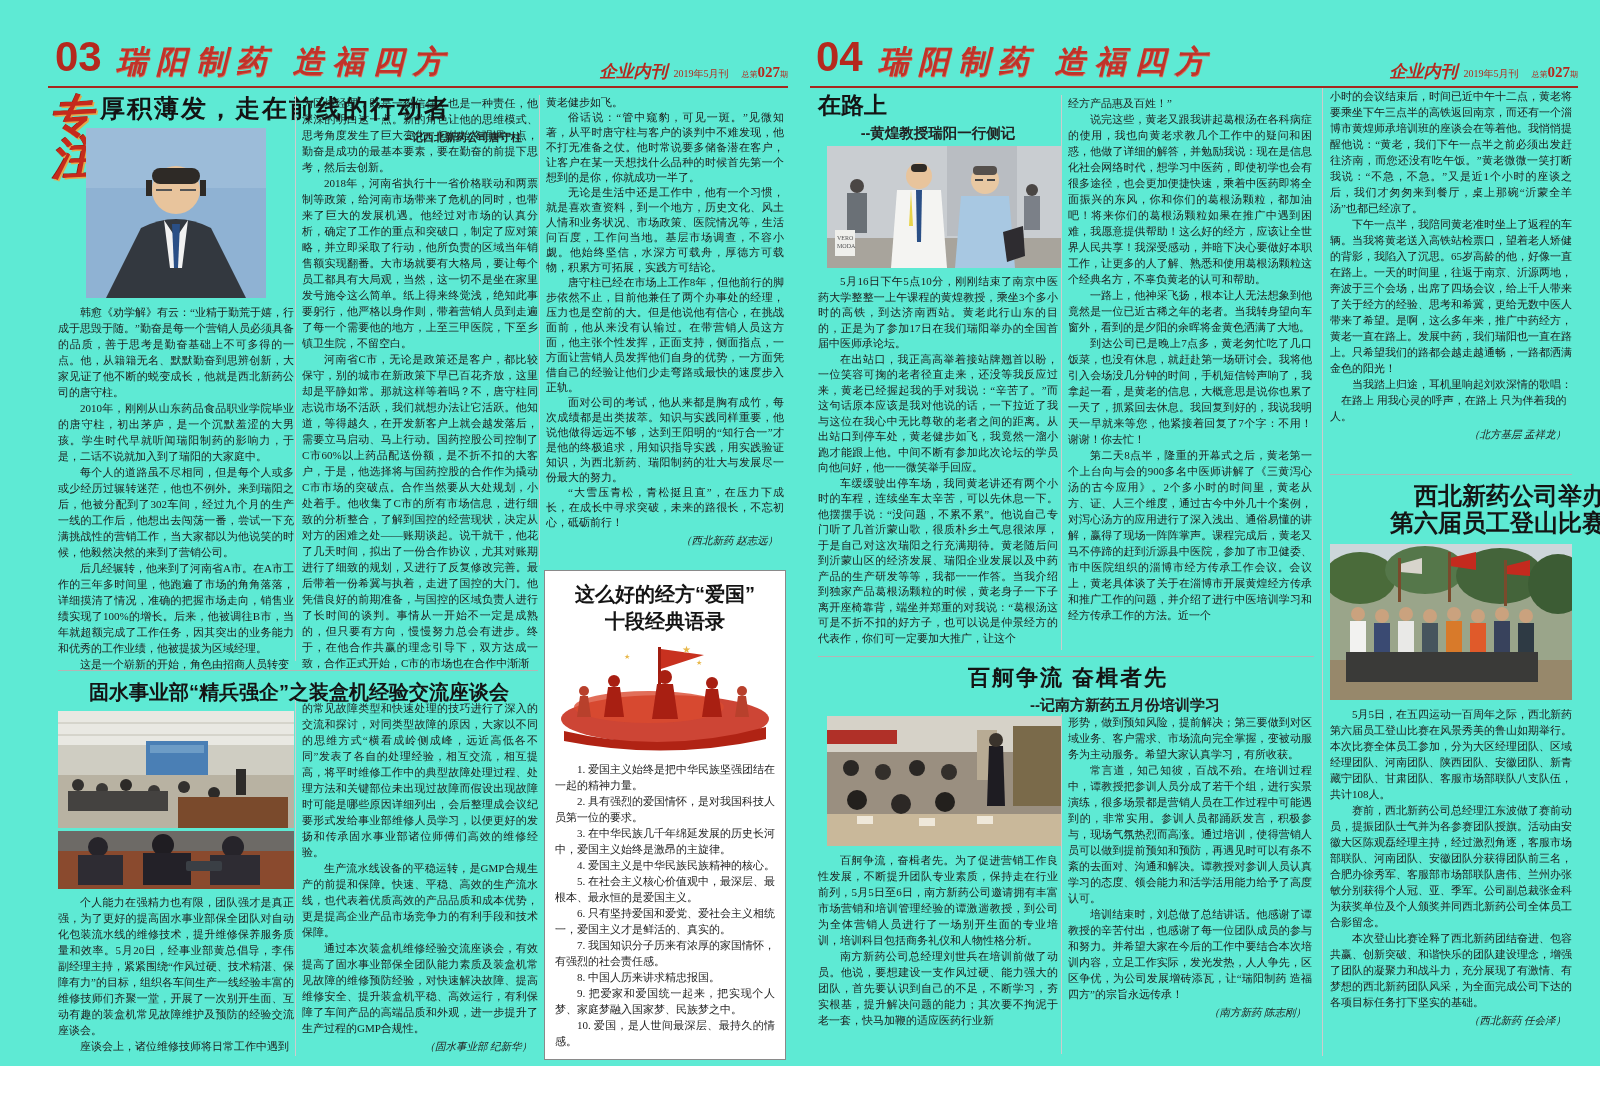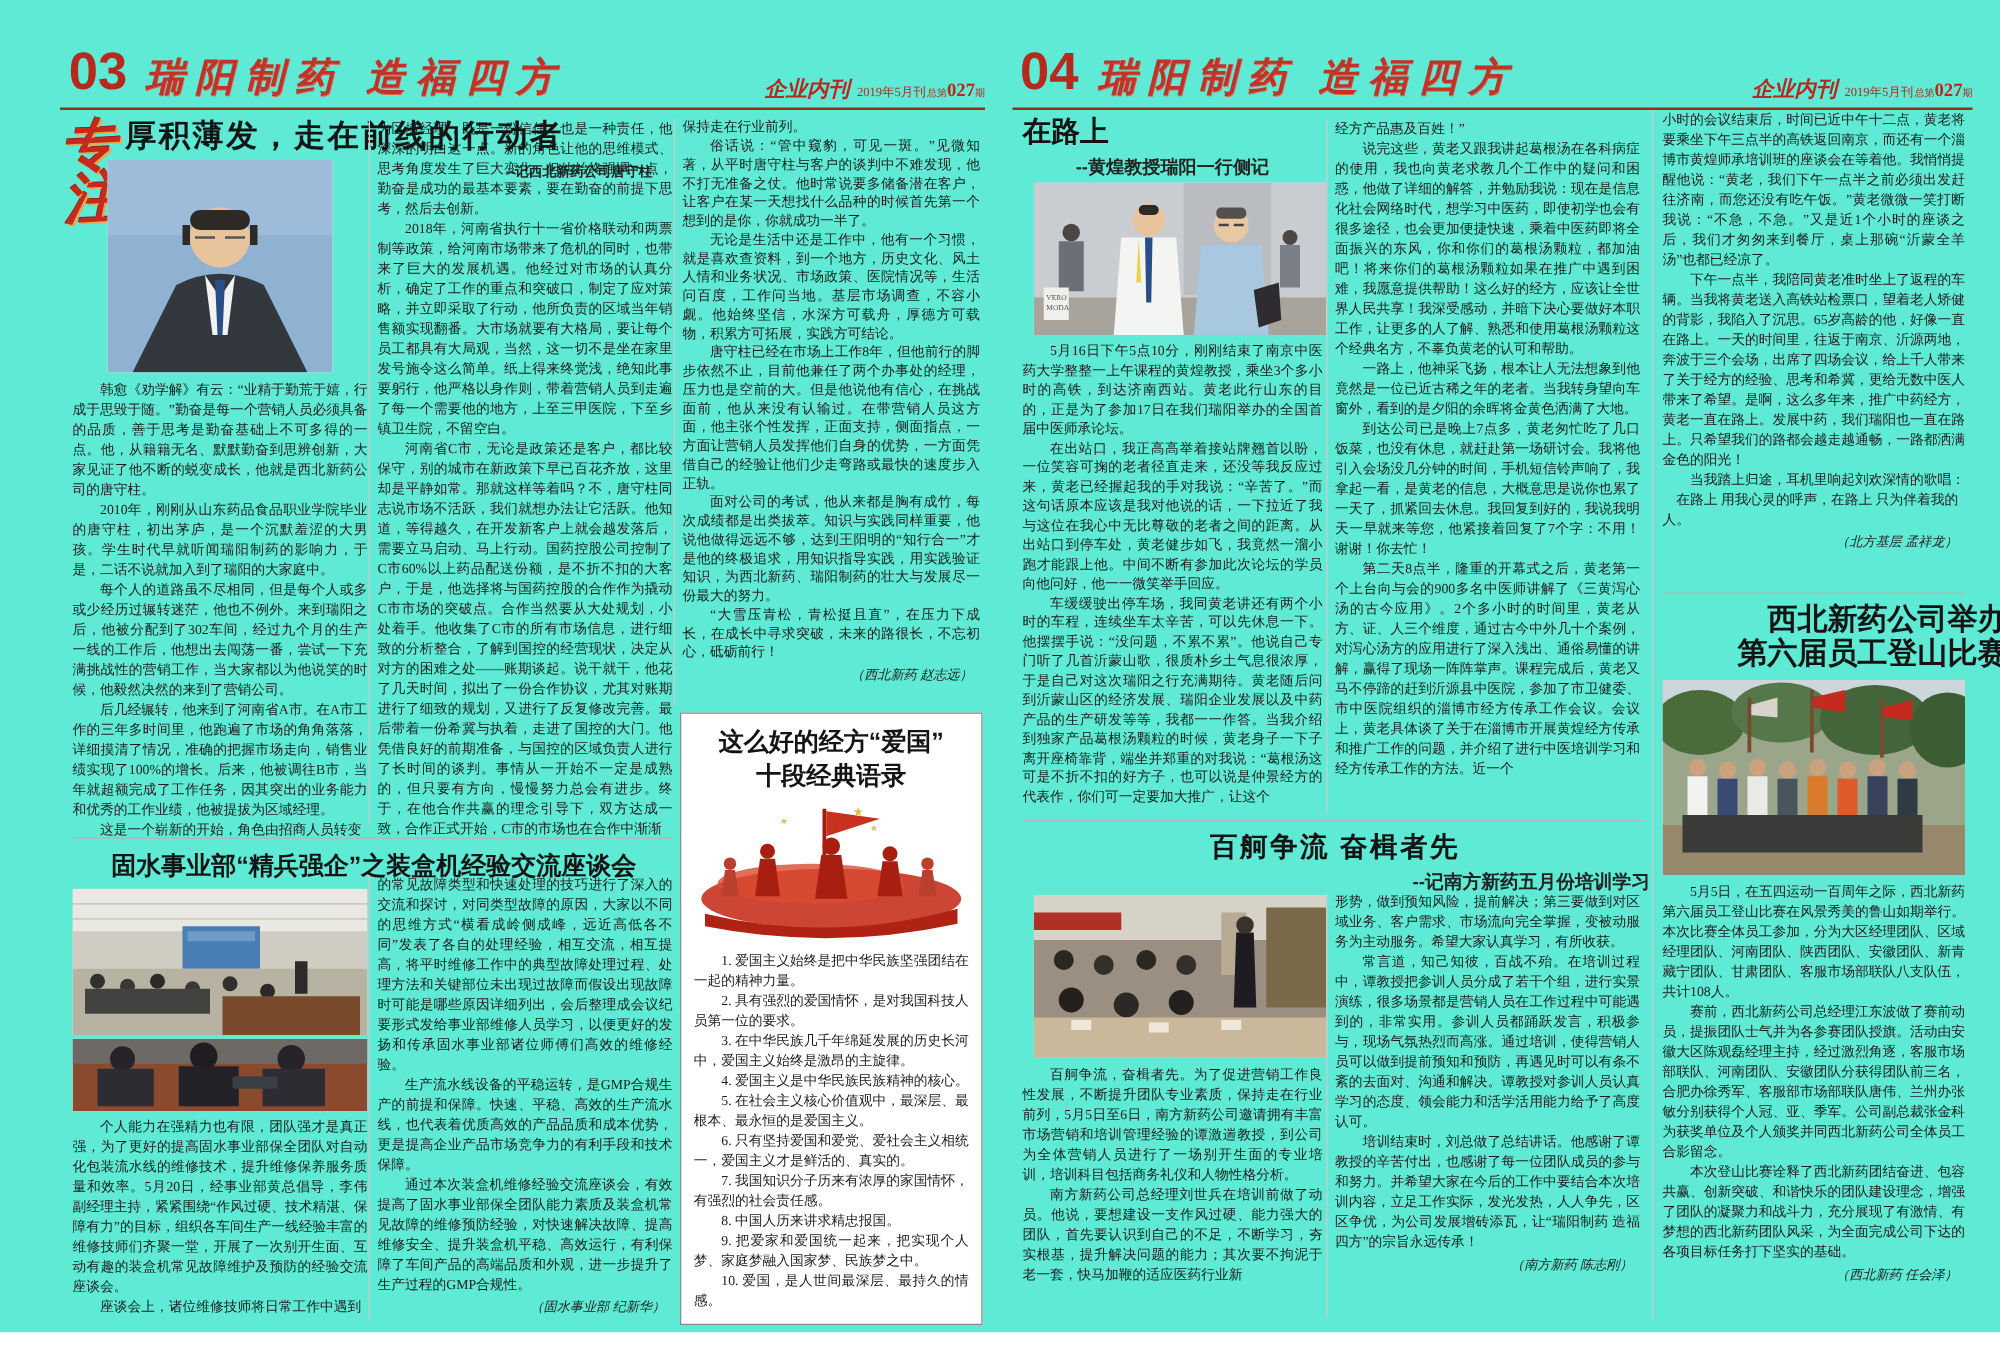--- a/index.html
+++ b/index.html
@@ -6,21 +6,21 @@
   #canvas{position:relative;width:1600px;height:1066px;background:#5eead4;overflow:hidden;
           font-family:"Liberation Serif","DejaVu Serif",serif;}
   .abs{position:absolute;}
   
   .m-num{font-family:"Liberation Sans","DejaVu Sans",sans-serif;font-size:42px;font-weight:900;color:#b5291e;line-height:1;}
   .m-brand{font-size:31px;font-weight:900;font-style:italic;color:#c0332a;letter-spacing:9px;line-height:1;
            font-family:"Liberation Serif",serif;text-shadow:0.5px 0.5px 0 #d96a55;}
   .m-issue{color:#b5291e;text-align:right;white-space:nowrap;}
   .m-issue .t1{font-size:17px;font-weight:bold;font-style:italic;}
   .m-issue .t2{font-size:10px;margin-left:6px;}
-  .m-issue .t3{font-size:8px;margin-left:1px;}
+  .m-issue .t3{font-size:8px;margin-left:13px;}
   .m-issue .t4{font-size:15px;font-weight:bold;}
   .m-issue .t5{font-size:8px;}
   .mast-rule{height:2px;background:#a5281f;}
   
   .vrule{width:1px;background:#cccccc;}
   .hrule{height:1px;background:#b5b5b5;}
   
   .hl{font-weight:900;color:#141414;font-family:Liberation Sans, sans-serif;}
   .sub{font-weight:bold;color:#222;font-family:"Liberation Sans","DejaVu Sans",sans-serif;}
   
@@ -89,21 +89,21 @@
     <p>这是一个崭新的开始，角色由招商人员转变</p>
   </div>
 
   <div class="abs bt" style="left:302px;top:95px;width:236px;">
     <p class="cont">为区域经理，既是一份信任，也是一种责任，他深深的明白这一点。新的角色让他的思维模式、思考角度发生了巨大变化，但他始终强调一点，勤奋是成功的最基本要素，要在勤奋的前提下思考，然后去创新。</p>
     <p>2018年，河南省执行十一省价格联动和两票制等政策，给河南市场带来了危机的同时，也带来了巨大的发展机遇。他经过对市场的认真分析，确定了工作的重点和突破口，制定了应对策略，并立即采取了行动，他所负责的区域当年销售额实现翻番。大市场就要有大格局，要让每个员工都具有大局观，当然，这一切不是坐在家里发号施令这么简单。纸上得来终觉浅，绝知此事要躬行，他严格以身作则，带着营销人员到走遍了每一个需要他的地方，上至三甲医院，下至乡镇卫生院，不留空白。</p>
     <p>河南省C市，无论是政策还是客户，都比较保守，别的城市在新政策下早已百花齐放，这里却是平静如常。那就这样等着吗？不，唐守柱同志说市场不活跃，我们就想办法让它活跃。他知道，等得越久，在开发新客户上就会越发落后，需要立马启动、马上行动。国药控股公司控制了C市60%以上药品配送份额，是不折不扣的大客户，于是，他选择将与国药控股的合作作为撬动C市市场的突破点。合作当然要从大处规划，小处着手。他收集了C市的所有市场信息，进行细致的分析整合，了解到国控的经营现状，决定从对方的困难之处——账期谈起。说干就干，他花了几天时间，拟出了一份合作协议，尤其对账期进行了细致的规划，又进行了反复修改完善。最后带着一份希冀与执着，走进了国控的大门。他凭借良好的前期准备，与国控的区域负责人进行了长时间的谈判。事情从一开始不一定是成熟的，但只要有方向，慢慢努力总会有进步。终于，在他合作共赢的理念引导下，双方达成一致，合作正式开始，C市的市场也在合作中渐渐</p>
   </div>
 
   <div class="abs bt tight" style="left:546px;top:95px;width:238px;">
-    <p class="cont">保持走在行业前列。</p>
+    <p class="cont">黄老健步如飞。</p>
     <p>俗话说：“管中窥豹，可见一斑。”见微知著，从平时唐守柱与客户的谈判中不难发现，他不打无准备之仗。他时常说要多储备潜在客户，让客户在某一天想找什么品种的时候首先第一个想到的是你，你就成功一半了。</p>
     <p>无论是生活中还是工作中，他有一个习惯，就是喜欢查资料，到一个地方，历史文化、风土人情和业务状况、市场政策、医院情况等，生活问百度，工作问当地。基层市场调查，不容小觑。他始终坚信，水深方可载舟，厚德方可载物，积累方可拓展，实践方可结论。</p>
     <p>唐守柱已经在市场上工作8年，但他前行的脚步依然不止，目前他兼任了两个办事处的经理，压力也是空前的大。但是他说他有信心，在挑战面前，他从来没有认输过。在带营销人员这方面，他主张个性发挥，正面支持，侧面指点，一方面让营销人员发挥他们自身的优势，一方面凭借自己的经验让他们少走弯路或最快的速度步入正轨。</p>
     <p>面对公司的考试，他从来都是胸有成竹，每次成绩都是出类拔萃。知识与实践同样重要，他说他做得远远不够，达到王阳明的“知行合一”才是他的终极追求，用知识指导实践，用实践验证知识，为西北新药、瑞阳制药的壮大与发展尽一份最大的努力。</p>
     <p>“大雪压青松，青松挺且直”，在压力下成长，在成长中寻求突破，未来的路很长，不忘初心，砥砺前行！</p>
     <div class="sig">（西北新药  赵志远）</div>
   </div>
 
   <div class="abs vrule" style="left:295px;top:95px;height:566px;"></div>
   <div class="abs vrule" style="left:539px;top:95px;height:470px;"></div>
@@ -253,21 +253,21 @@
     <p>当我踏上归途，耳机里响起刘欢深情的歌唱：</p>
     <p class="lyric">在路上  用我心灵的呼声，在路上  只为伴着我的人。</p>
     <div class="sig">（北方基层  孟祥龙）</div>
   </div>
 
   <div class="abs vrule" style="left:1061px;top:95px;height:555px;"></div>
   <div class="abs vrule" style="left:1322px;top:88px;height:968px;"></div>
 
   <div class="abs hrule" style="left:818px;top:656px;width:496px;"></div>
   <div class="abs hl" style="left:818px;top:663px;width:500px;text-align:center;font-size:22px;letter-spacing:2px;">百舸争流  奋楫者先</div>
-  <div class="abs sub" style="left:1030px;top:696px;width:290px;text-align:right;font-size:15px;">--记南方新药五月份培训学习</div>
+  <div class="abs sub" style="left:1030px;top:696px;width:290px;text-align:left;font-size:15px;">--记南方新药五月份培训学习</div>
 
   <div class="abs photo" style="left:827px;top:716px;width:234px;height:130px;">
     <svg width="234" height="130" viewBox="0 0 234 130">
       <rect width="234" height="130" fill="#9a8f80"></rect>
       <rect width="234" height="36" fill="#d6d2c8"></rect>
       <rect x="186" y="10" width="48" height="80" fill="#7a6a4a"></rect>
       <rect x="150" y="14" width="20" height="50" fill="#b8ab94"></rect>
       <rect x="0" y="14" width="70" height="14" fill="#b03028"></rect>
       <circle cx="24" cy="52" r="8" fill="#2a2724"></circle>
         <circle cx="56" cy="56" r="8" fill="#332f2b"></circle>

